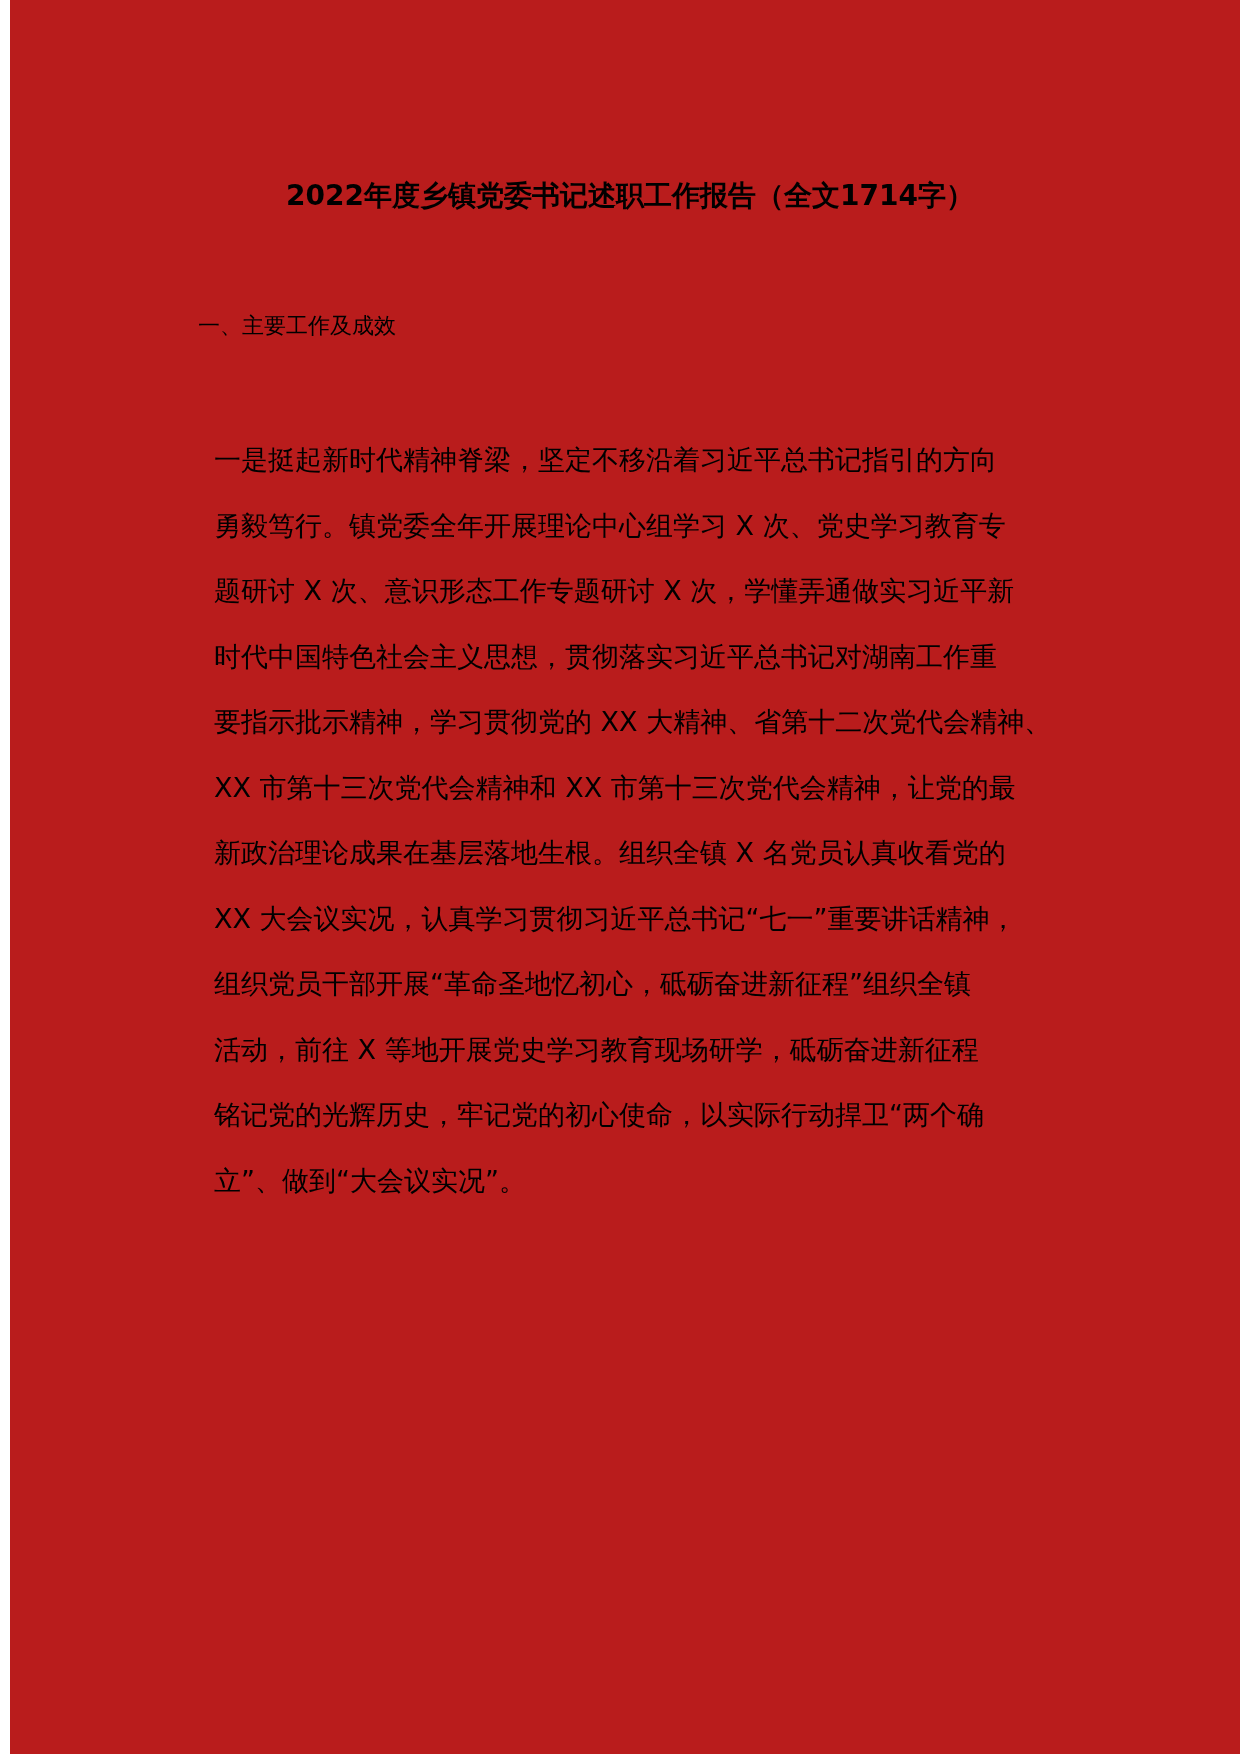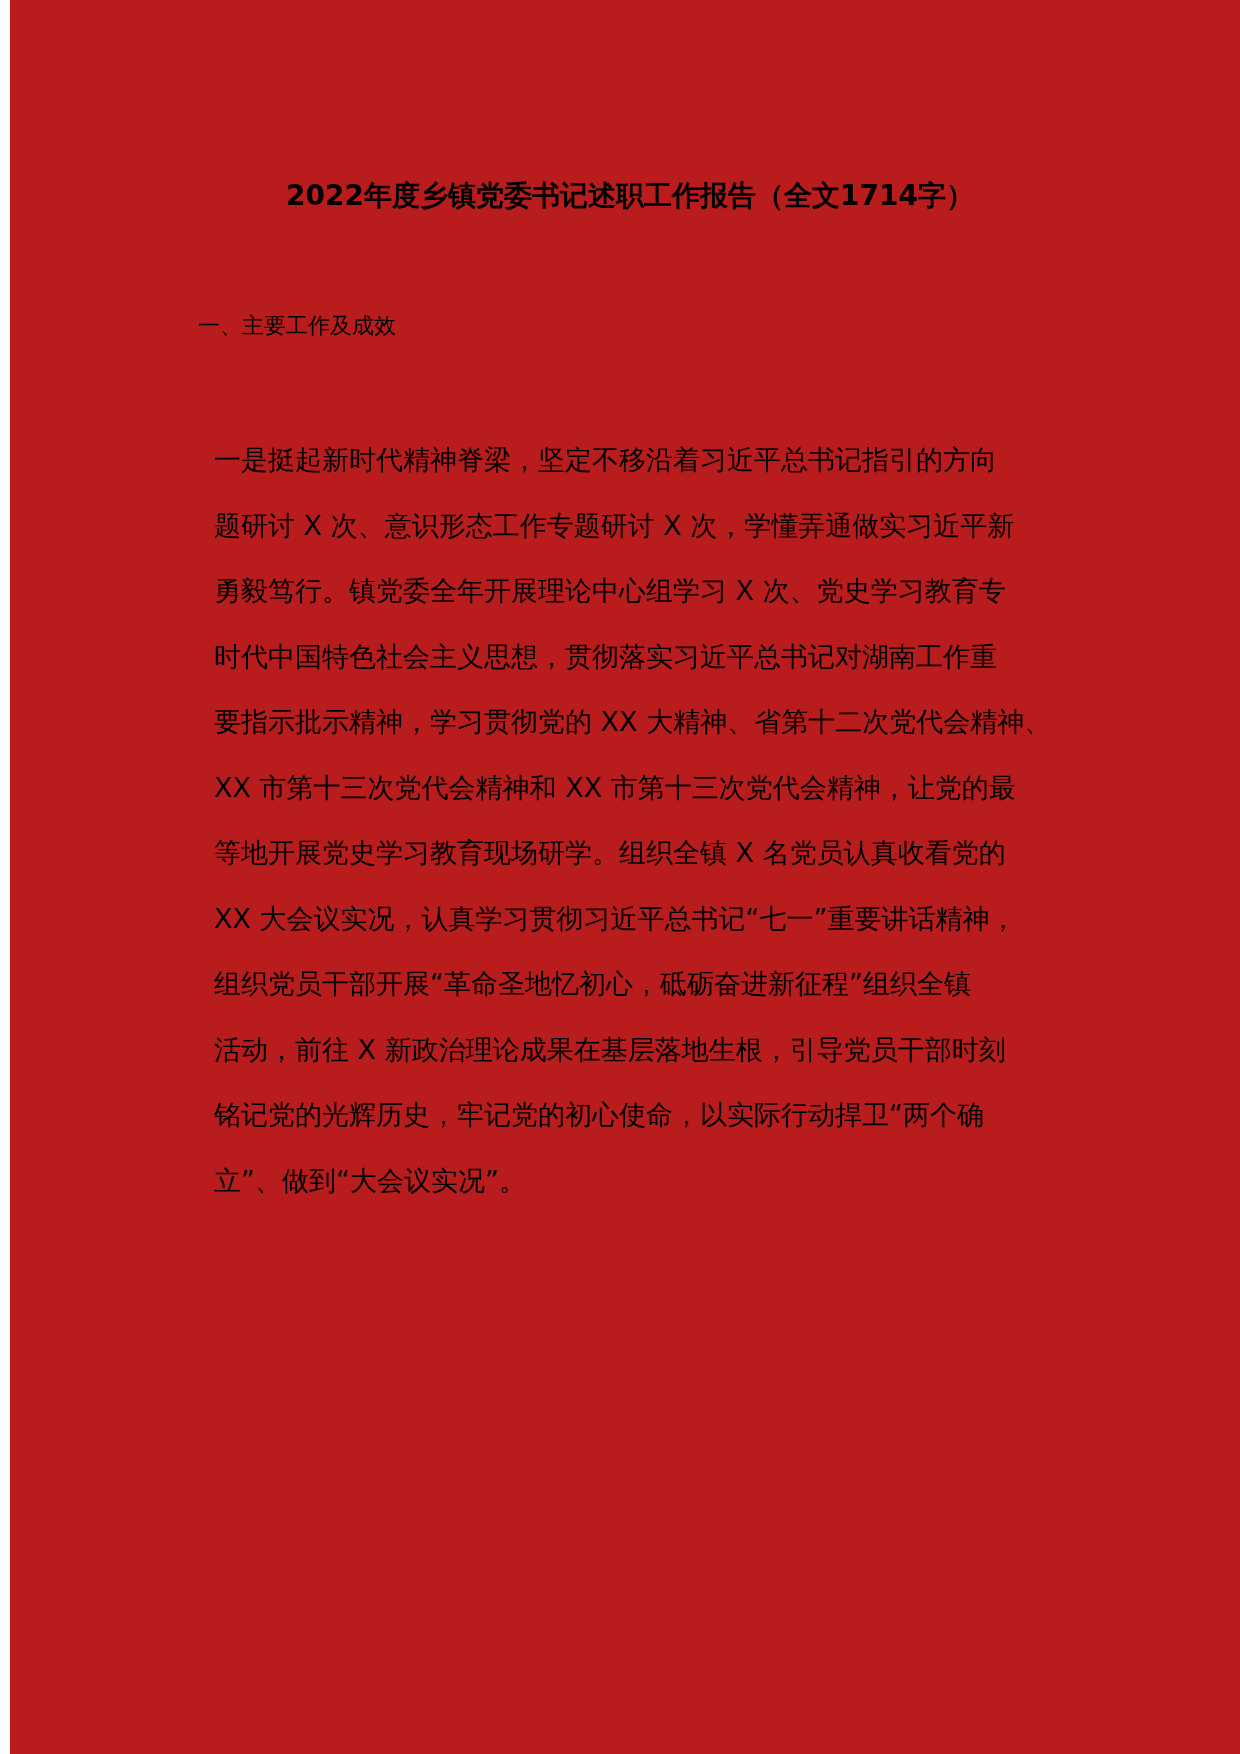--- a/index.html
+++ b/index.html
@@ -64,27 +64,27 @@
 <body>
 
 <div class="page">
 
   <div class="title">2022年度乡镇党委书记述职工作报告（全文1714字）</div>
 
   <div class="heading">一、主要工作及成效</div>
 
   <div class="para para-1">
     <span class="line">一是挺起新时代精神脊梁，坚定不移沿着习近平总书记指引的方向</span>
+    <span class="line">勇毅笃行。镇党委全年开展理论中心组学习 X 次、党史学习教育专</span>
     <span class="line">题研讨 X 次、意识形态工作专题研讨 X 次，学懂弄通做实习近平新</span>
-    <span class="line">勇毅笃行。镇党委全年开展理论中心组学习 X 次、党史学习教育专</span>
     <span class="line">时代中国特色社会主义思想，贯彻落实习近平总书记对湖南工作重</span>
     <span class="line">要指示批示精神，学习贯彻党的 XX 大精神、省第十二次党代会精神、</span>
     <span class="line">XX 市第十三次党代会精神和 XX 市第十三次党代会精神，让党的最</span>
-    <span class="line">等地开展党史学习教育现场研学。组织全镇 X 名党员认真收看党的</span>
+    <span class="line">新政治理论成果在基层落地生根。组织全镇 X 名党员认真收看党的</span>
     <span class="line">XX 大会议实况，认真学习贯彻习近平总书记“七一”重要讲话精神，</span>
     <span class="line">组织党员干部开展“革命圣地忆初心，砥砺奋进新征程”组织全镇</span>
-    <span class="line">活动，前往 X 新政治理论成果在基层落地生根，引导党员干部时刻</span>
+    <span class="line">活动，前往 X 等地开展党史学习教育现场研学，砥砺奋进新征程</span>
     <span class="line">铭记党的光辉历史，牢记党的初心使命，以实际行动捍卫“两个确</span>
     <span class="line">立”、做到“大会议实况”。</span>
   </div>
 
 
 </div>
 
 </body></html>

